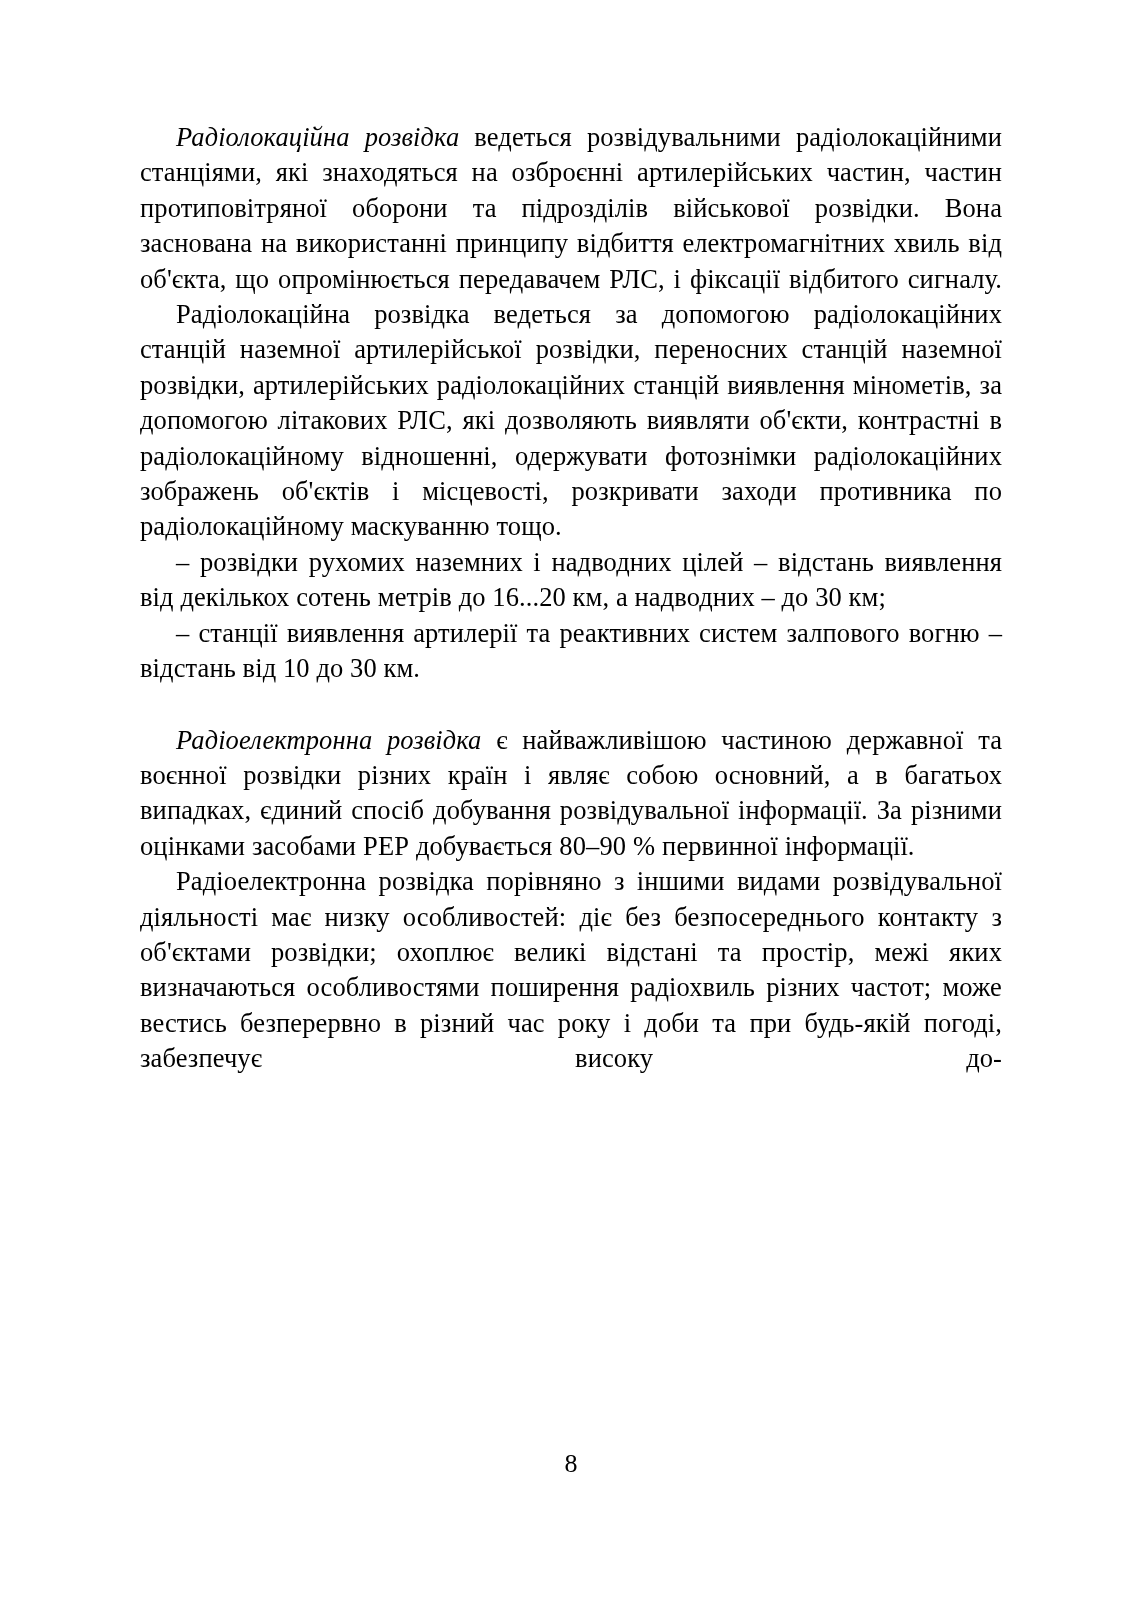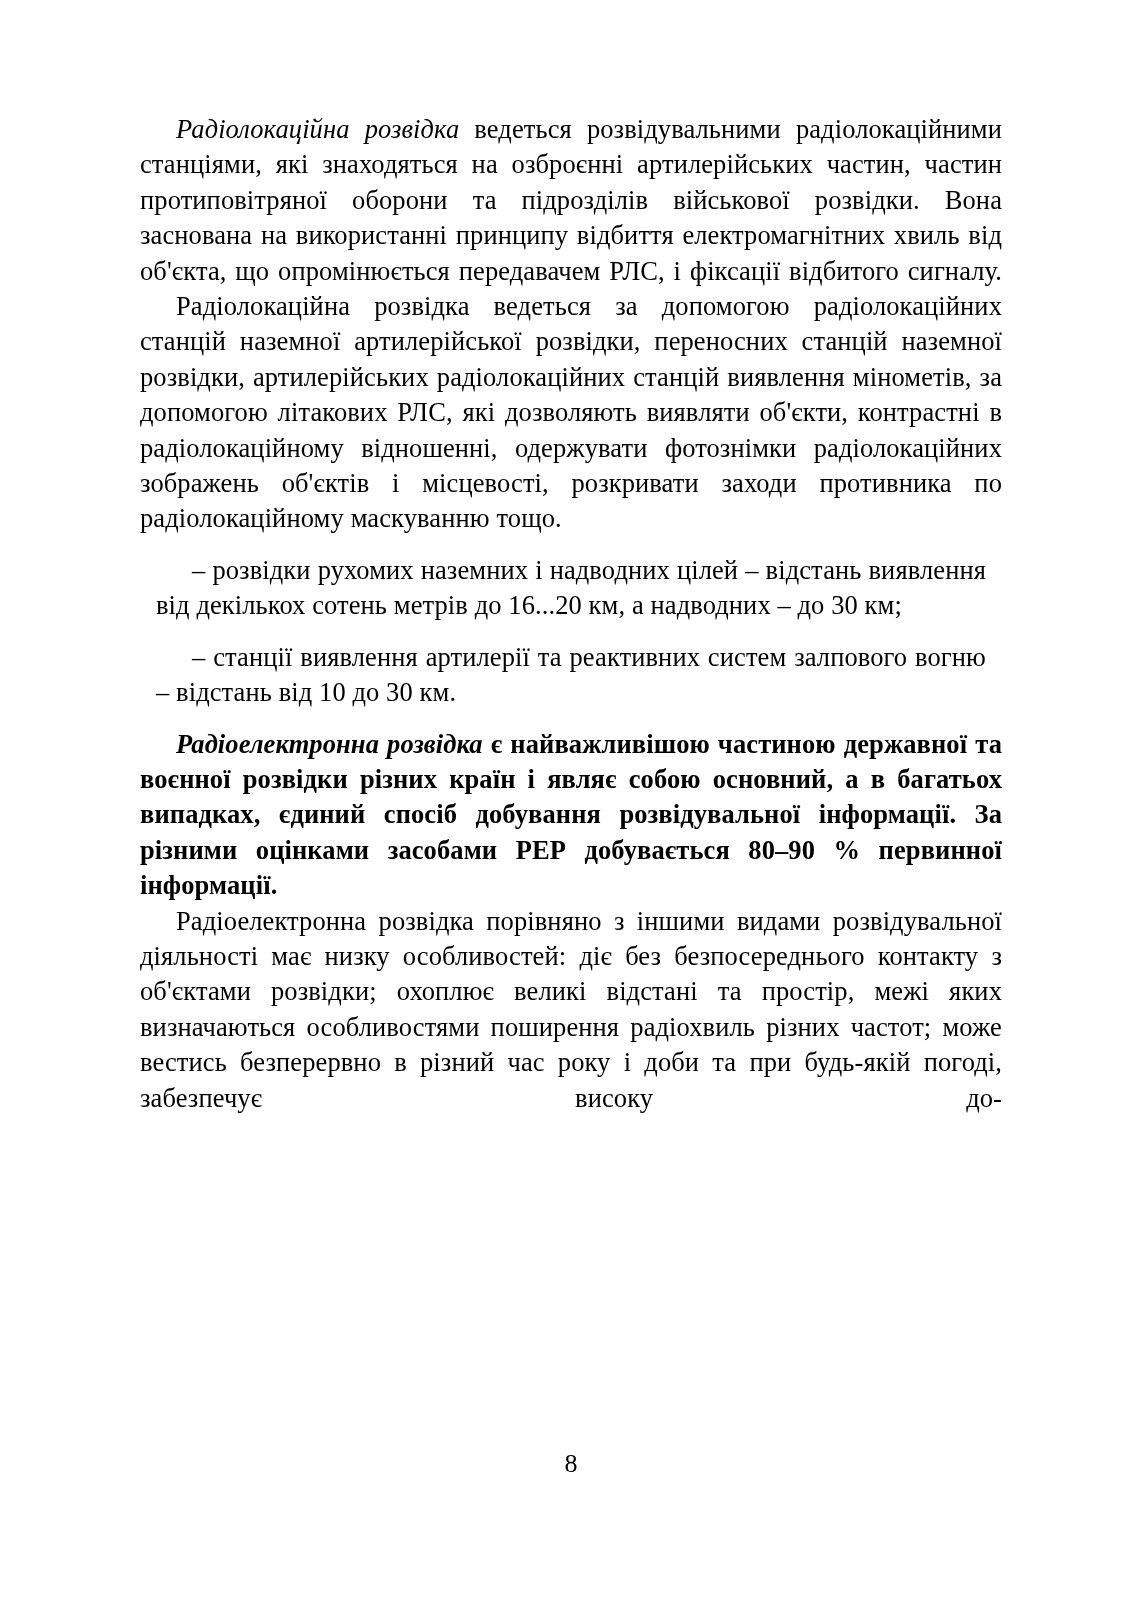--- a/index.html
+++ b/index.html
@@ -16,21 +16,21 @@
     background: #ffffff;
     margin: 0 auto;
     overflow: hidden;
     font-family: "Liberation Serif", "DejaVu Serif", serif;
     color: #000000;
   }
 
   .text-column {
     position: absolute;
     left: 140px;
-    top: 112px;
+    top: 120px;
     width: 862px;
   }
 
   .para {
     margin: 0;
     font-size: 26.5px;
     line-height: 35.4px;
     text-align: justify;
     text-indent: 36px;
     letter-spacing: 0.1px;
@@ -42,31 +42,30 @@
   
   .para.justify-all {
     text-align-last: justify;
   }
 
   .para .lead {
     font-style: italic;
   }
 
   .list-item {
-    margin: 16px;
+    margin: 0;
     font-size: 26.5px;
     line-height: 35.4px;
     text-align: justify;
     text-indent: 36px;
     letter-spacing: 0.1px;
   }
 
   .gap-before {
-    margin-top: 8px;
-    font-weight: bold;
+    margin-top: 36px;
   }
 
   .page-number {
     position: absolute;
     left: 0;
     right: 0;
     top: 1448px;
     text-align: center;
     font-size: 26px;
     line-height: 32px;

